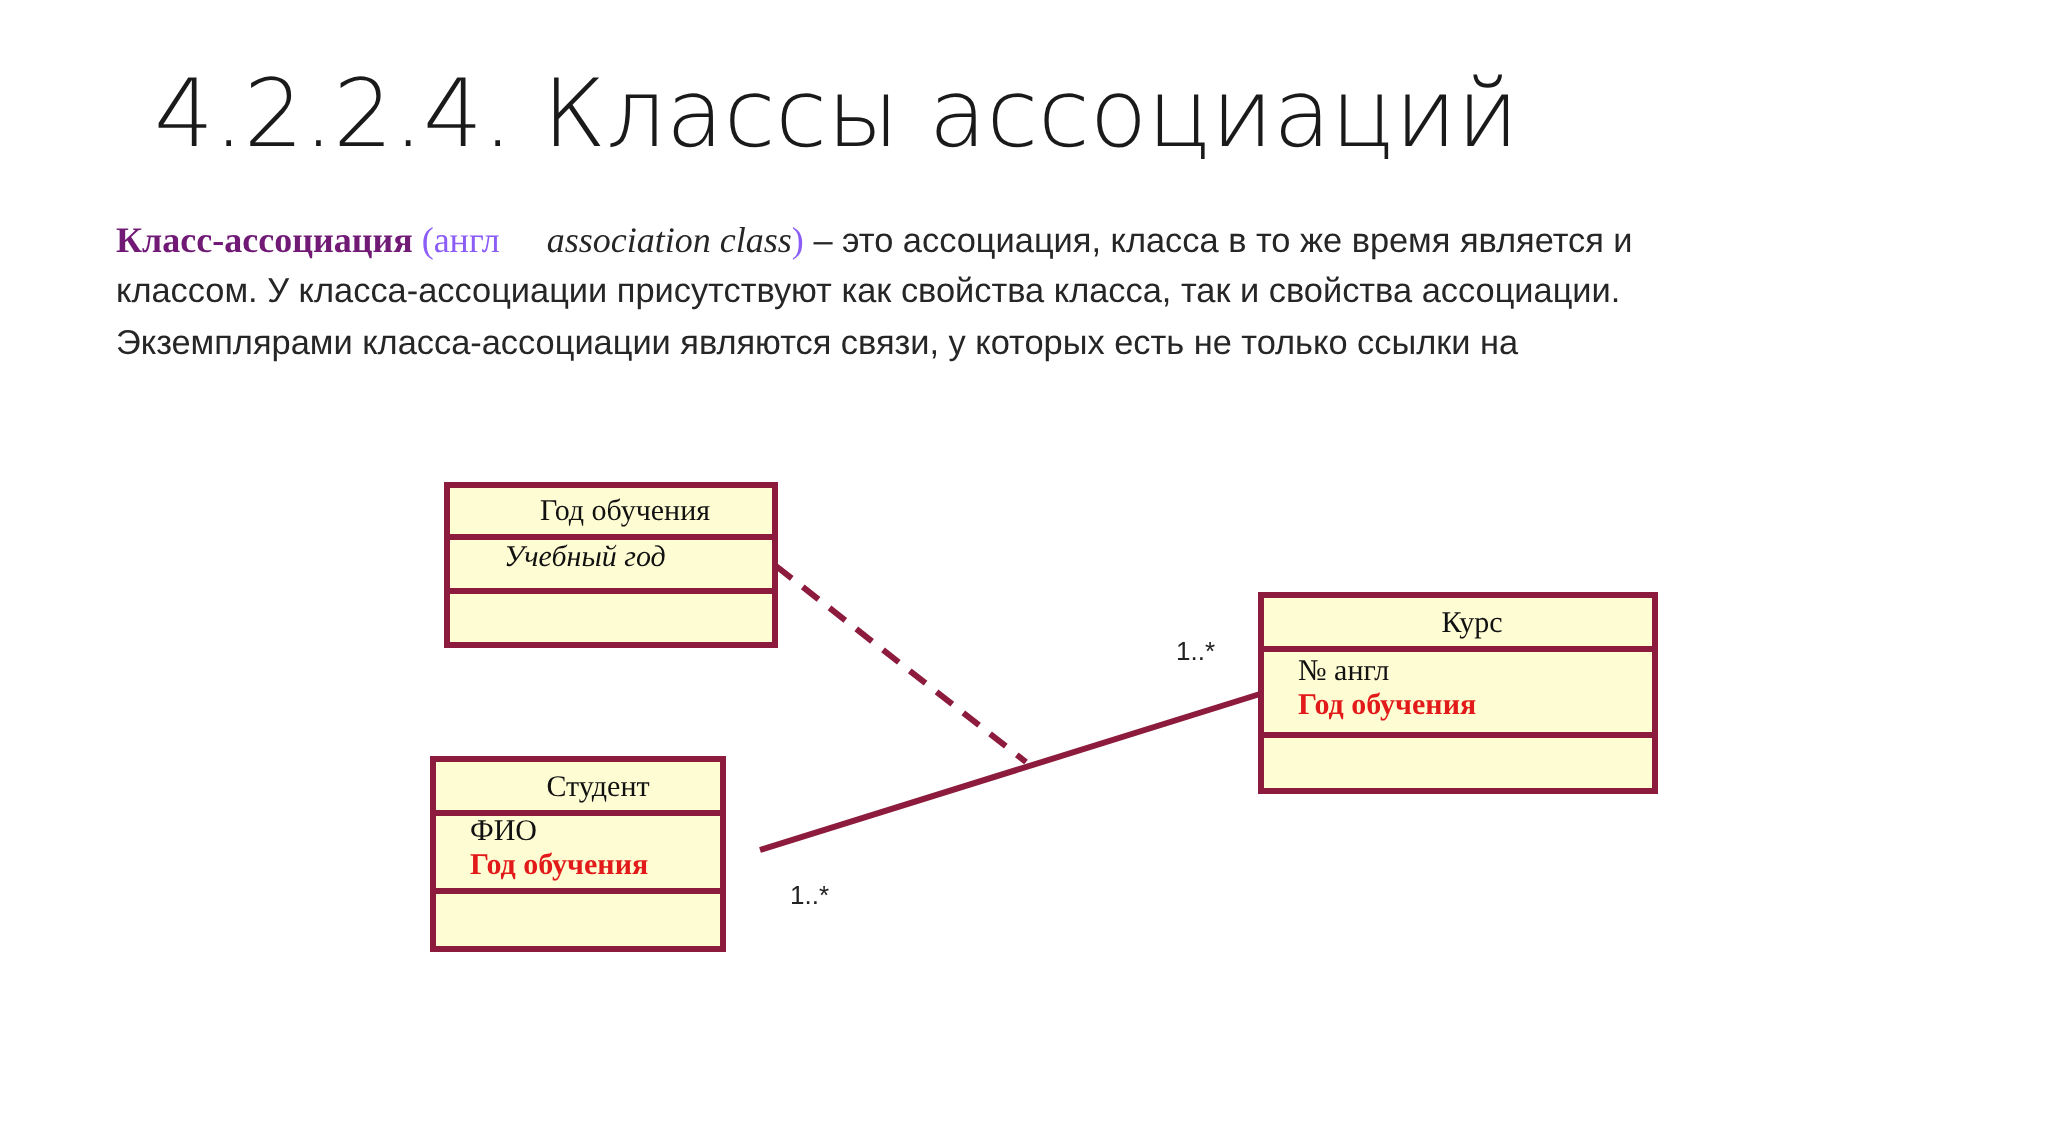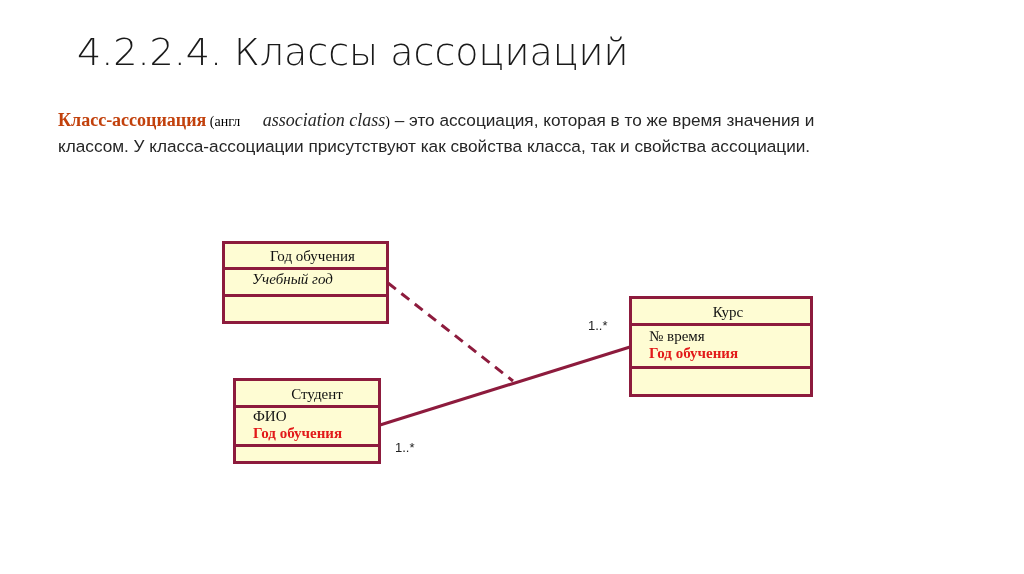--- a/index.html
+++ b/index.html
@@ -1,62 +1,63 @@
 <!DOCTYPE html>
 <html><head>
 <meta charset="utf-8">
 <style>
   html, body { margin: 0; padding: 0; }
   body { width: 1024px; height: 574px; background: #ffffff; position: relative; overflow: hidden; font-family: "Liberation Sans", sans-serif; }
-  .title { position: absolute; left: 77px; top: 30px; font-family: "DejaVu Sans", sans-serif; font-weight: 300; font-size: 38px; color: #1a1a1a; letter-spacing: 0px; white-space: nowrap; }
+  .title { position: absolute; left: 77px; top: 30px; font-family: "DejaVu Sans", sans-serif; font-weight: 300; font-size: 47px; color: #1a1a1a; letter-spacing: 0px; white-space: nowrap; }
   .para { position: absolute; left: 58px; top: 108px; width: 880px; font-size: 17.2px; line-height: 25.3px; color: #262626; }
-  .para .term { font-family: "Liberation Serif", serif; font-weight: bold; font-size: 18px; color: #c2410c; }
-  .para .paren { font-family: "Liberation Serif", serif; font-size: 14px; color: #000000; }
+  .para .term { font-family: "Liberation Serif", serif; font-weight: bold; font-size: 18px; color: #701a75; }
+  .para .paren { font-family: "Liberation Serif", serif; font-size: 18px; color: #8b5cf6; }
   .para .ital { font-family: "Liberation Serif", serif; font-style: italic; font-size: 18px; margin-left: 19px; }
   svg.diagram { position: absolute; left: 0; top: 0; }
   .box { position: absolute; background: #fefcd3; border: 3px solid #8d1b3d; box-sizing: border-box; font-family: "Liberation Serif", serif; font-size: 15px; color: #111; padding-left: 16px; }
   .box .sec { position: absolute; left: 0; right: 0; box-sizing: border-box; }
   .box .sec.div { border-top: 3px solid #8d1b3d; }
   .box .name { position: absolute; left: 0; right: 0; text-align: center; }
   .box .attr { position: absolute; white-space: nowrap; line-height: 17px; }
   .box .attr.red { color: #e21a1a; font-weight: bold; }
   .mult { position: absolute; font-family: "Liberation Sans", sans-serif; font-size: 13px; color: #222; }
 </style>
 </head>
 <body>
 
 <div class="title">4.2.2.4. Классы ассоциаций</div>
 
 <div class="para">
-  <div><span class="term">Класс-ассоциация</span><span class="paren"> (англ </span><span class="ital">association class</span><span class="paren">)</span><span> – это ассоциация, которая в то же время значения и</span></div>
+  <div><span class="term">Класс-ассоциация</span><span class="paren"> (англ </span><span class="ital">association class</span><span class="paren">)</span><span> – это ассоциация, класса в то же время является и</span></div>
   <div>классом. У класса-ассоциации присутствуют как свойства класса, так и свойства ассоциации.</div>
+  <div>Экземплярами класса-ассоциации являются связи, у которых есть не только ссылки на</div>
 </div>
 
 <svg class="diagram" width="1024" height="574">
   <line x1="380" y1="425" x2="630" y2="347" stroke="#8d1b3d" stroke-width="3"></line>
   <line x1="388" y1="283" x2="513" y2="381" stroke="#8d1b3d" stroke-width="3" stroke-dasharray="10,7"></line>
 </svg>
 
 <div class="box" style="left:222px; top:241px; width:167px; height:83px;">
   <div class="name" style="top:4px; padding-left:14px;">Год обучения</div>
   <div class="sec div" style="top:23px; height:26px;"></div>
   <div class="attr" style="left:27px; top:27px;font-style:italic;">Учебный год</div>
   <div class="sec div" style="top:50px; height:27px;"></div>
 </div>
 
-<div class="box" style="left:233px; top:378px; width:148px; height:86px;">
+<div class="box" style="left:215px; top:378px; width:148px; height:98px;">
   <div class="name" style="top:5px; padding-left:20px;">Студент</div>
   <div class="sec div" style="top:24px; height:39px;"></div>
   <div class="attr" style="left:17px; top:27px;font-family:Liberation Serif, serif;">ФИО</div>
   <div class="attr red" style="left:17px; top:44px;">Год обучения</div>
   <div class="sec div" style="top:63px; height:29px;"></div>
 </div>
 
-<div class="box" style="left:629px; top:296px; width:184px; height:101px;">
+<div class="box" style="left:629px; top:296px; width:200px; height:101px;">
   <div class="name" style="top:5px; padding-left:14px;">Курс</div>
   <div class="sec div" style="top:24px; height:44px;"></div>
-  <div class="attr" style="left:17px; top:29px;">№ время</div>
+  <div class="attr" style="left:17px; top:29px;">№ англ</div>
   <div class="attr red" style="left:17px; top:46px;">Год обучения</div>
   <div class="sec div" style="top:67px; height:28px;"></div>
 </div>
 
 <div class="mult" style="left:588px; top:318px;">1..*</div>
 <div class="mult" style="left:395px; top:440px;">1..*</div>
 
 </body></html>

